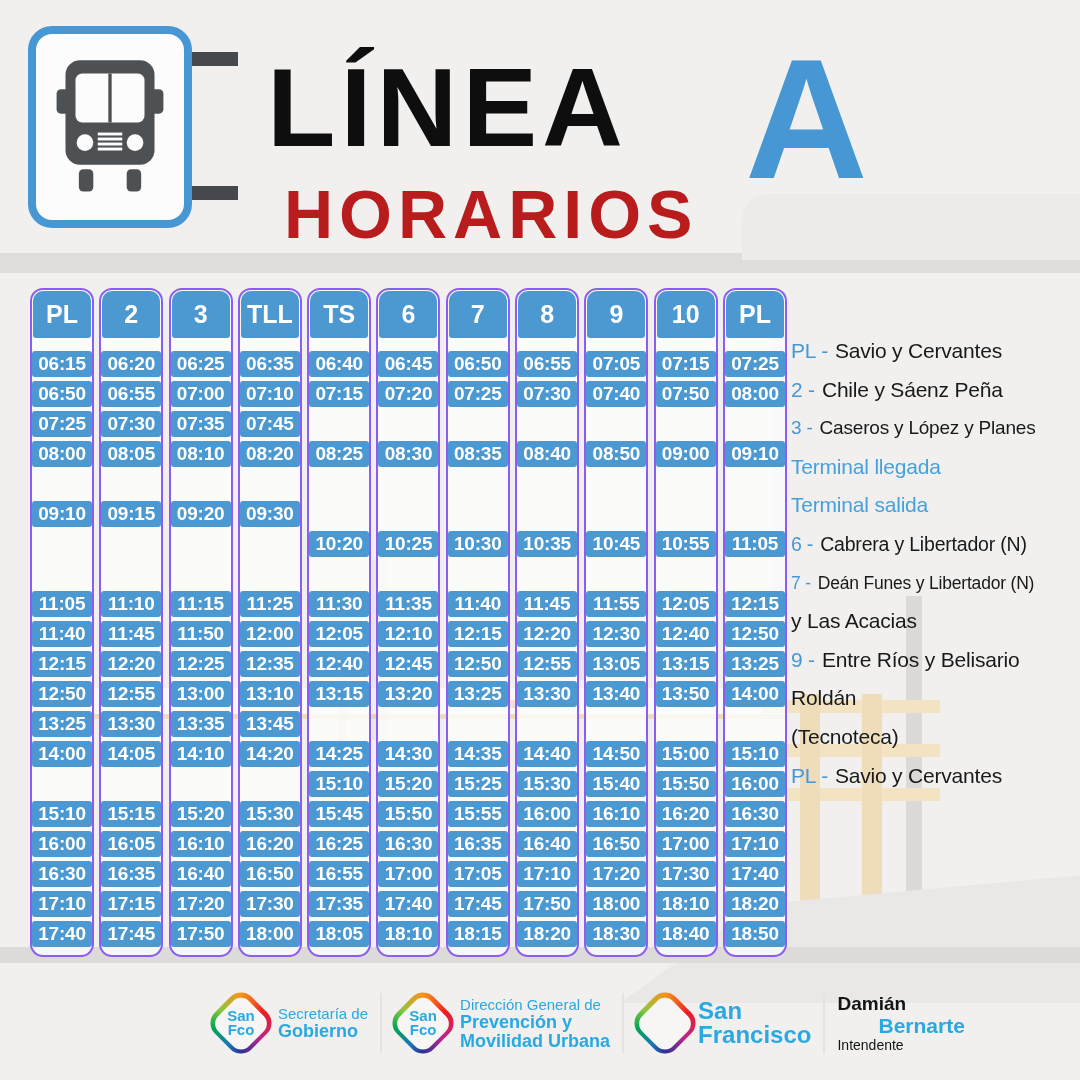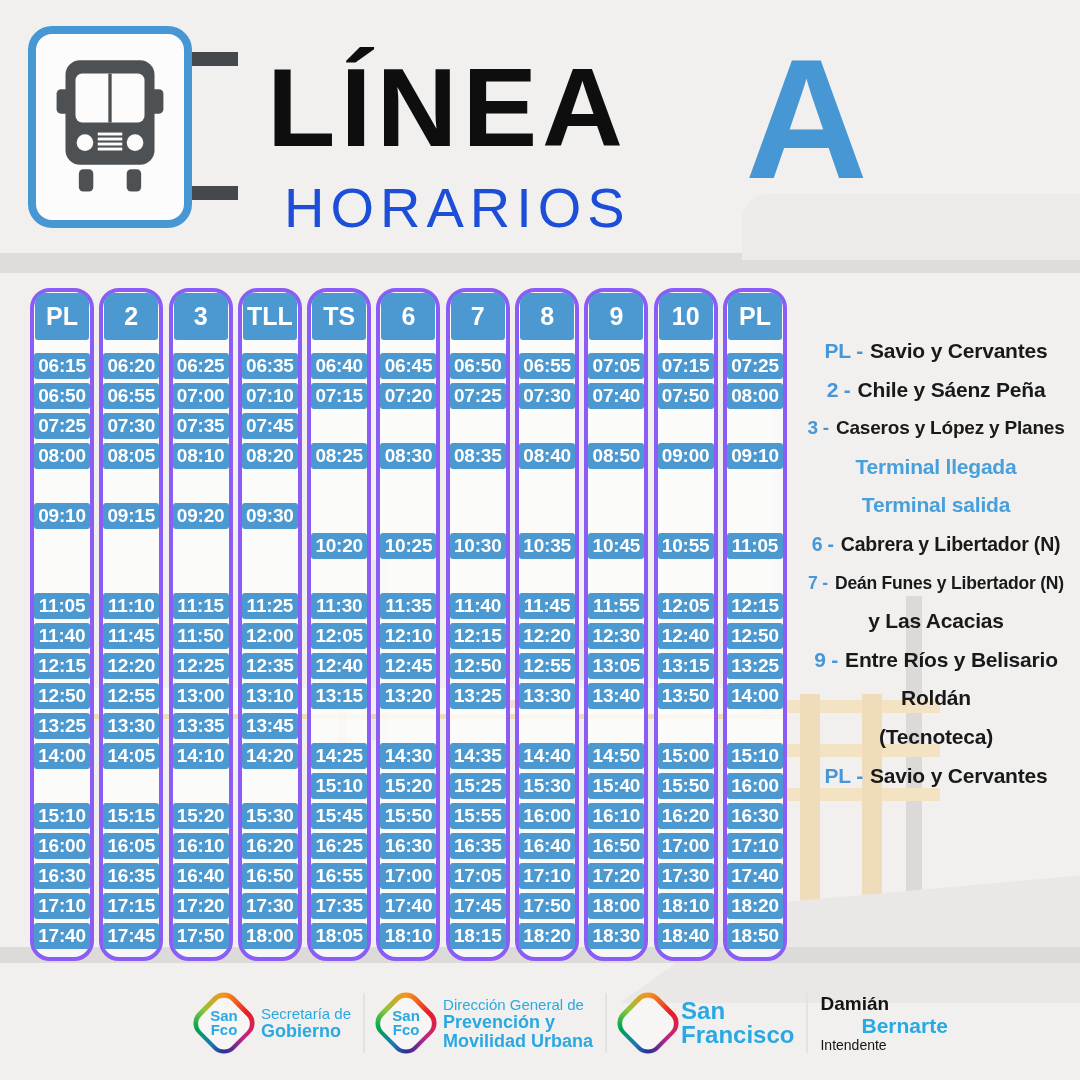--- a/index.html
+++ b/index.html
@@ -25,48 +25,48 @@
   .salmon1{left:338px;top:648px;width:8px;height:120px;background:rgba(238,180,160,.35);}
   .salmon2{left:500px;top:700px;width:60px;height:8px;background:rgba(238,180,160,.35);}
 
   
   .bracket{width:48px;height:14px;background:#45484c;z-index:1;}
   .sign{left:28px;top:26px;width:148px;height:186px;background:#fcfcfc;border:8px solid #4697d3;
         border-radius:24px;z-index:2;display:flex;align-items:center;justify-content:center;}
   .title-word{left:267px;top:52px;font-size:112px;font-weight:800;letter-spacing:5px;
               color:#0e0e0e;z-index:2;line-height:1;}
   .title-letter{left:745px;top:34px;font-size:170px;font-weight:800;color:#4697d3;z-index:2;line-height:1;}
-  .title-sub{left:284px;top:180px;font-size:56px;font-weight:400;letter-spacing:6px;
-             color:#1d4ed8;z-index:2;line-height:1;}
+  .title-sub{left:284px;top:180px;font-size:68px;font-weight:700;letter-spacing:6px;
+             color:#b91c1c;z-index:2;line-height:1;}
 
   
   .table{left:30px;top:288px;width:757px;display:flex;justify-content:space-between;z-index:2;}
-  .col{width:64px;border:4px solid #8b5cf6;border-radius:20px;background:rgba(252,252,252,.82);
+  .col{width:64px;border:2px solid #8b5cf6;border-radius:13px;background:rgba(252,252,252,.82);
        box-sizing:border-box;}
   .col-head{height:47px;margin:1px;border-radius:10px 10px 3px 3px;background:#4c98d1;color:#fff;
             font-size:25px;font-weight:800;display:flex;align-items:center;justify-content:center;}
   .col-body{padding:10px 0 6px;}
   .slot{height:30px;display:flex;align-items:center;}
   .chip{width:100%;height:26.5px;background:#4c98d1;color:#fff;border-radius:3px;
         display:flex;align-items:center;justify-content:center;
         font-size:19px;font-weight:600;letter-spacing:-.2px;}
 
   
   .legend{left:791px;top:338px;width:290px;z-index:5;}
-  .lg-line{white-space:nowrap;font-weight:700;font-size:21px;line-height:26px;
-           letter-spacing:-.2px;margin-bottom:12.6px;text-align:center;}
+  .lg-line{white-space:nowrap;font-weight:400;font-size:21px;line-height:26px;
+           letter-spacing:-.2px;margin-bottom:12.6px;}
   .lg-line:nth-child(3){font-size:19px;}
   .lg-line:nth-child(6){font-size:19.5px;}
   .lg-line:nth-child(7){font-size:17.5px;}
   .lg-key{color:#4797d8;margin-right:7px;}
   .lg-name{color:#191919;}
   .lg-terminal{color:#47a0dc;}
 
   
-  .footer{left:195px;top:985px;height:76px;display:flex;align-items:center;gap:12px;z-index:3;}
+  .footer{left:212px;top:985px;height:76px;display:flex;align-items:center;gap:12px;z-index:3;}
   .divider{width:2px;height:60px;background:#e4e3e2;}
   .logo{display:flex;align-items:center;gap:8px;}
   .shield{position:relative;width:58px;height:58px;flex:0 0 auto;}
   .shield .ring{position:absolute;inset:3px;transform:rotate(45deg);border-radius:15px;
     background:conic-gradient(from -45deg,#f7941d,#ed1c24 18%,#b9278a 36%,#2e3192 50%,#1b75bb 58%,#00a651 72%,#8dc63f 84%,#f7941d 100%);}
   .shield .ring::after{content:"";position:absolute;inset:4.5px;border-radius:11px;background:#f7f6f5;}
   .shield .brand{position:absolute;inset:0;display:flex;flex-direction:column;align-items:center;
     justify-content:center;color:#29a9e1;font-weight:800;font-size:15px;line-height:14px;z-index:1;}
   .dep{display:flex;flex-direction:column;justify-content:center;color:#29a9e1;}
   .dep .l-normal{font-size:15px;line-height:17px;font-weight:400;}

